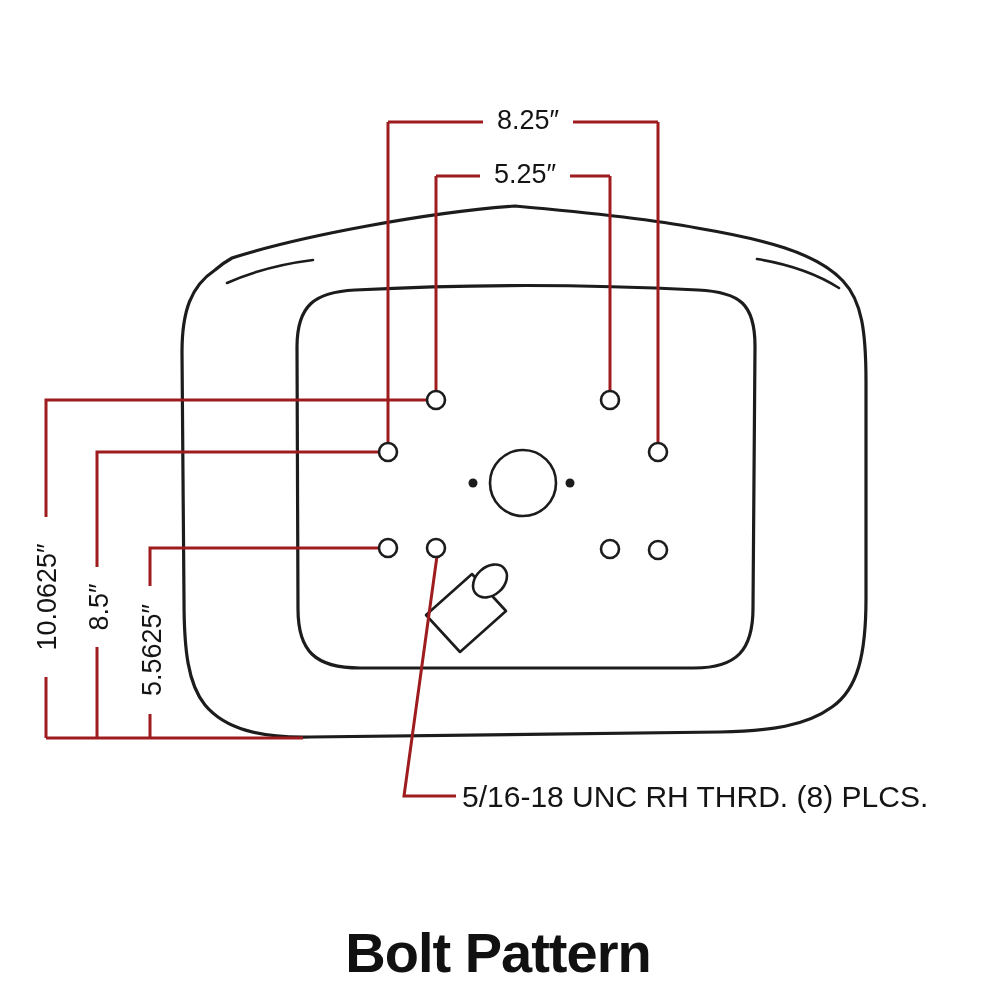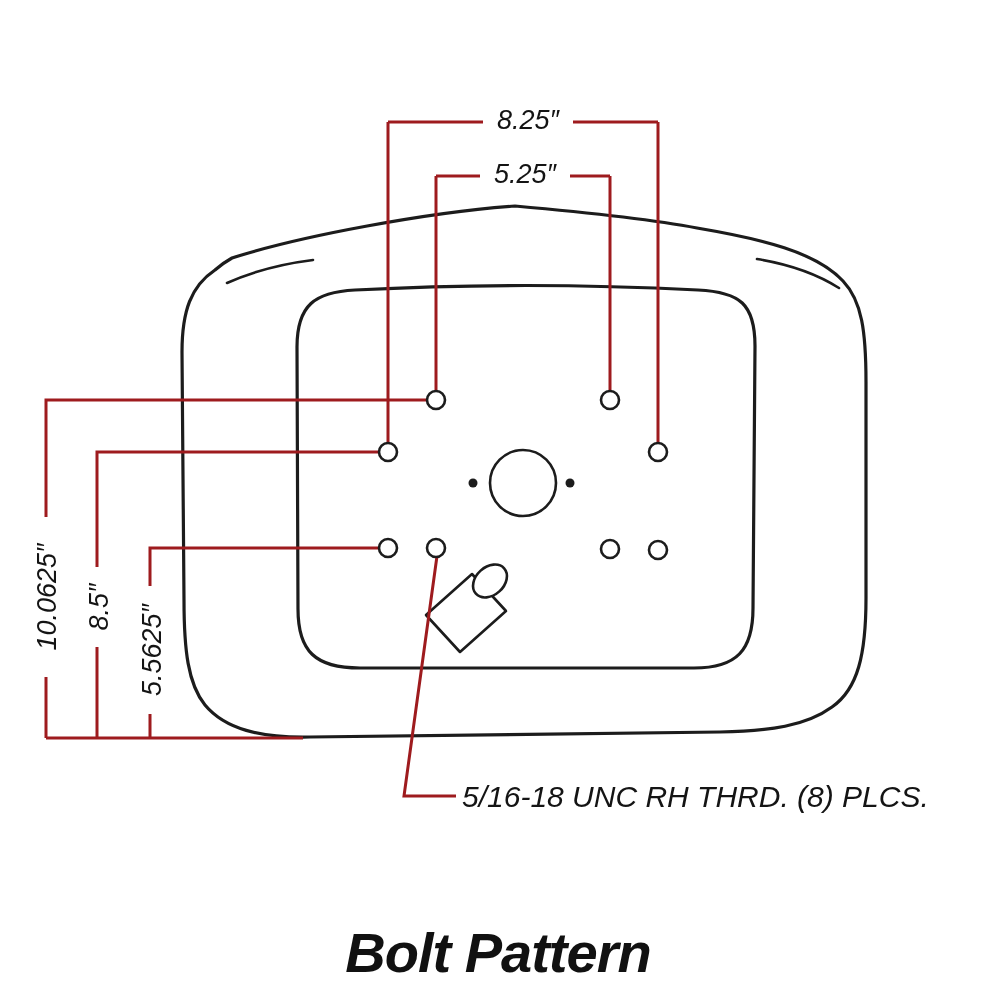--- a/index.html
+++ b/index.html
@@ -1,17 +1,17 @@
 <!DOCTYPE html>
 <html style="--dim-color: #9e1b1e; --line-color: #1c1c1c;"><head>
 <meta charset="utf-8">
 <style>
   html,body{margin:0;padding:0;background:#fff;}
   .stage{width:1000px;height:1000px;position:relative;background:#fff;overflow:hidden;
-         font-family:"Liberation Sans",sans-serif;font-style:italic;}
+         font-family:"Liberation Sans",sans-serif;}
   svg{display:block;}
   .outline{fill:none;stroke:var(--line-color,#1c1c1c);stroke-width:3.2;
            stroke-linecap:round;stroke-linejoin:round;}
   .thin{stroke-width:2.6;}
   .hole{fill:#fff;stroke:var(--line-color,#1c1c1c);stroke-width:2.6;}
   .dot{fill:var(--line-color,#1c1c1c);stroke:none;}
   .dim{fill:none;stroke:var(--dim-color,#9e1b1e);stroke-width:3;stroke-linecap:butt;}
   .dim-text{font-family:"Liberation Sans",sans-serif;font-size:27px;fill:#141414;}
   .callout-text{font-family:"Liberation Sans",sans-serif;font-size:30px;fill:#141414;}
   .title-text{font-family:"Liberation Sans",sans-serif;font-size:56px;font-weight:700;

